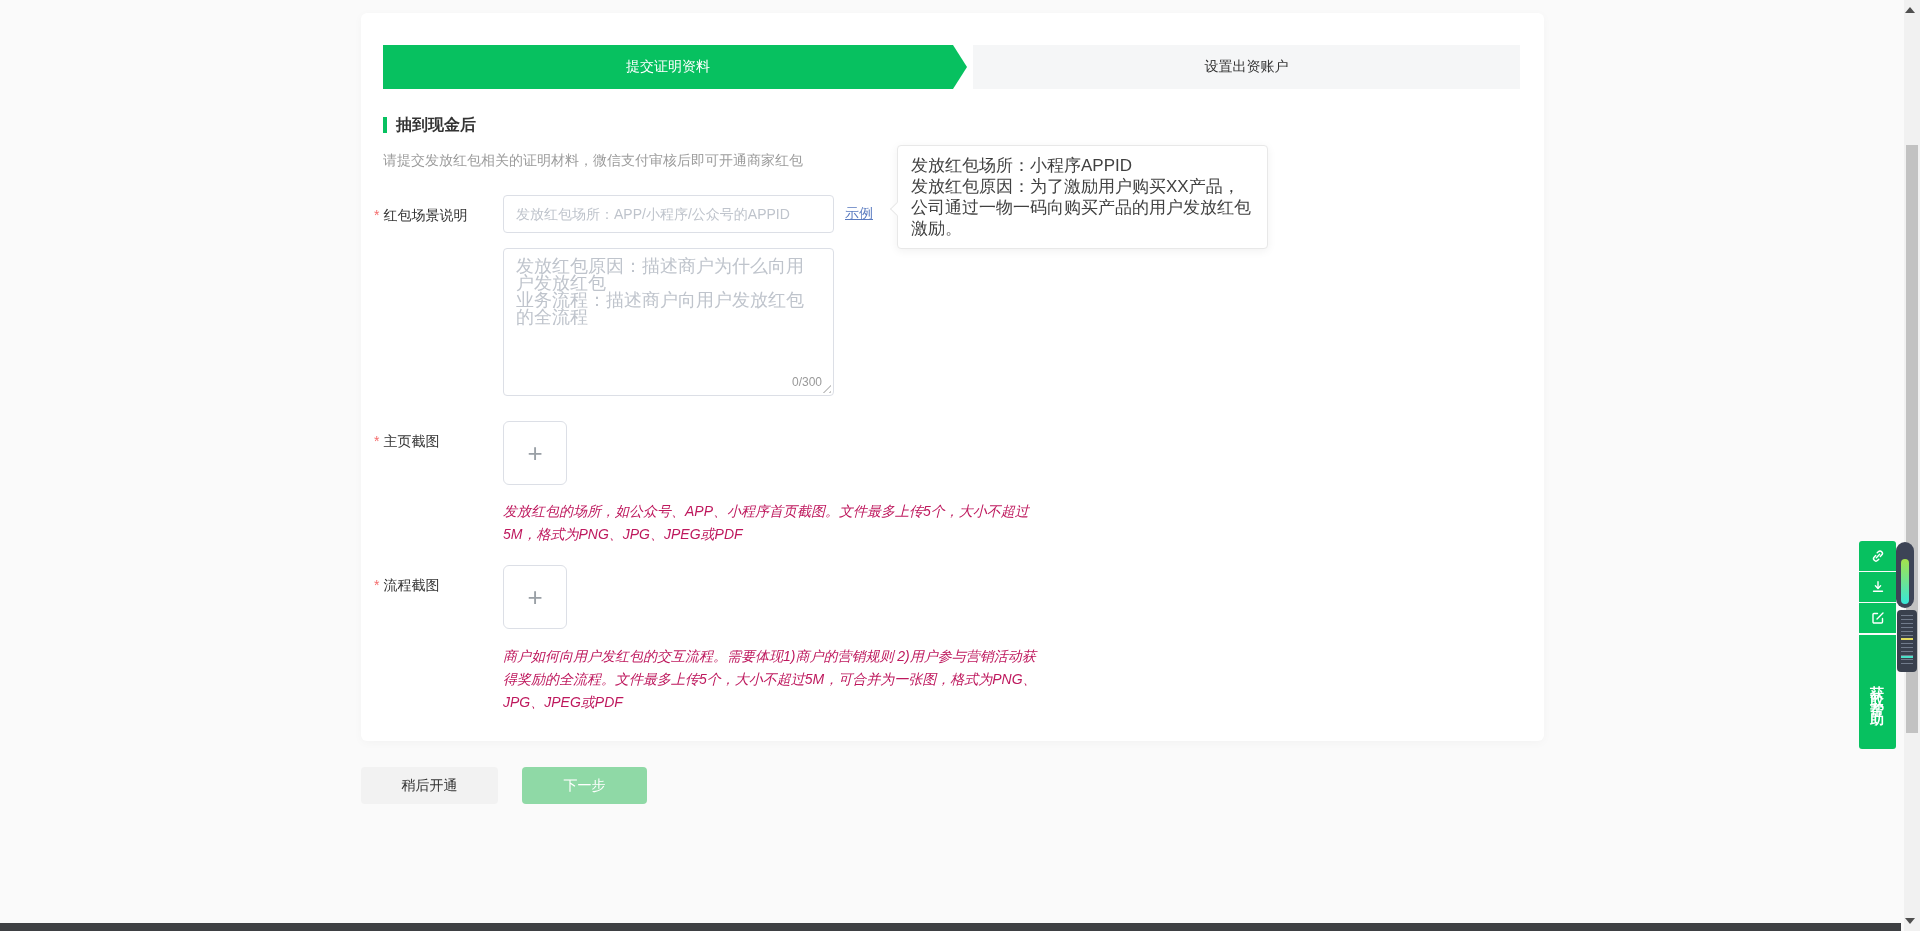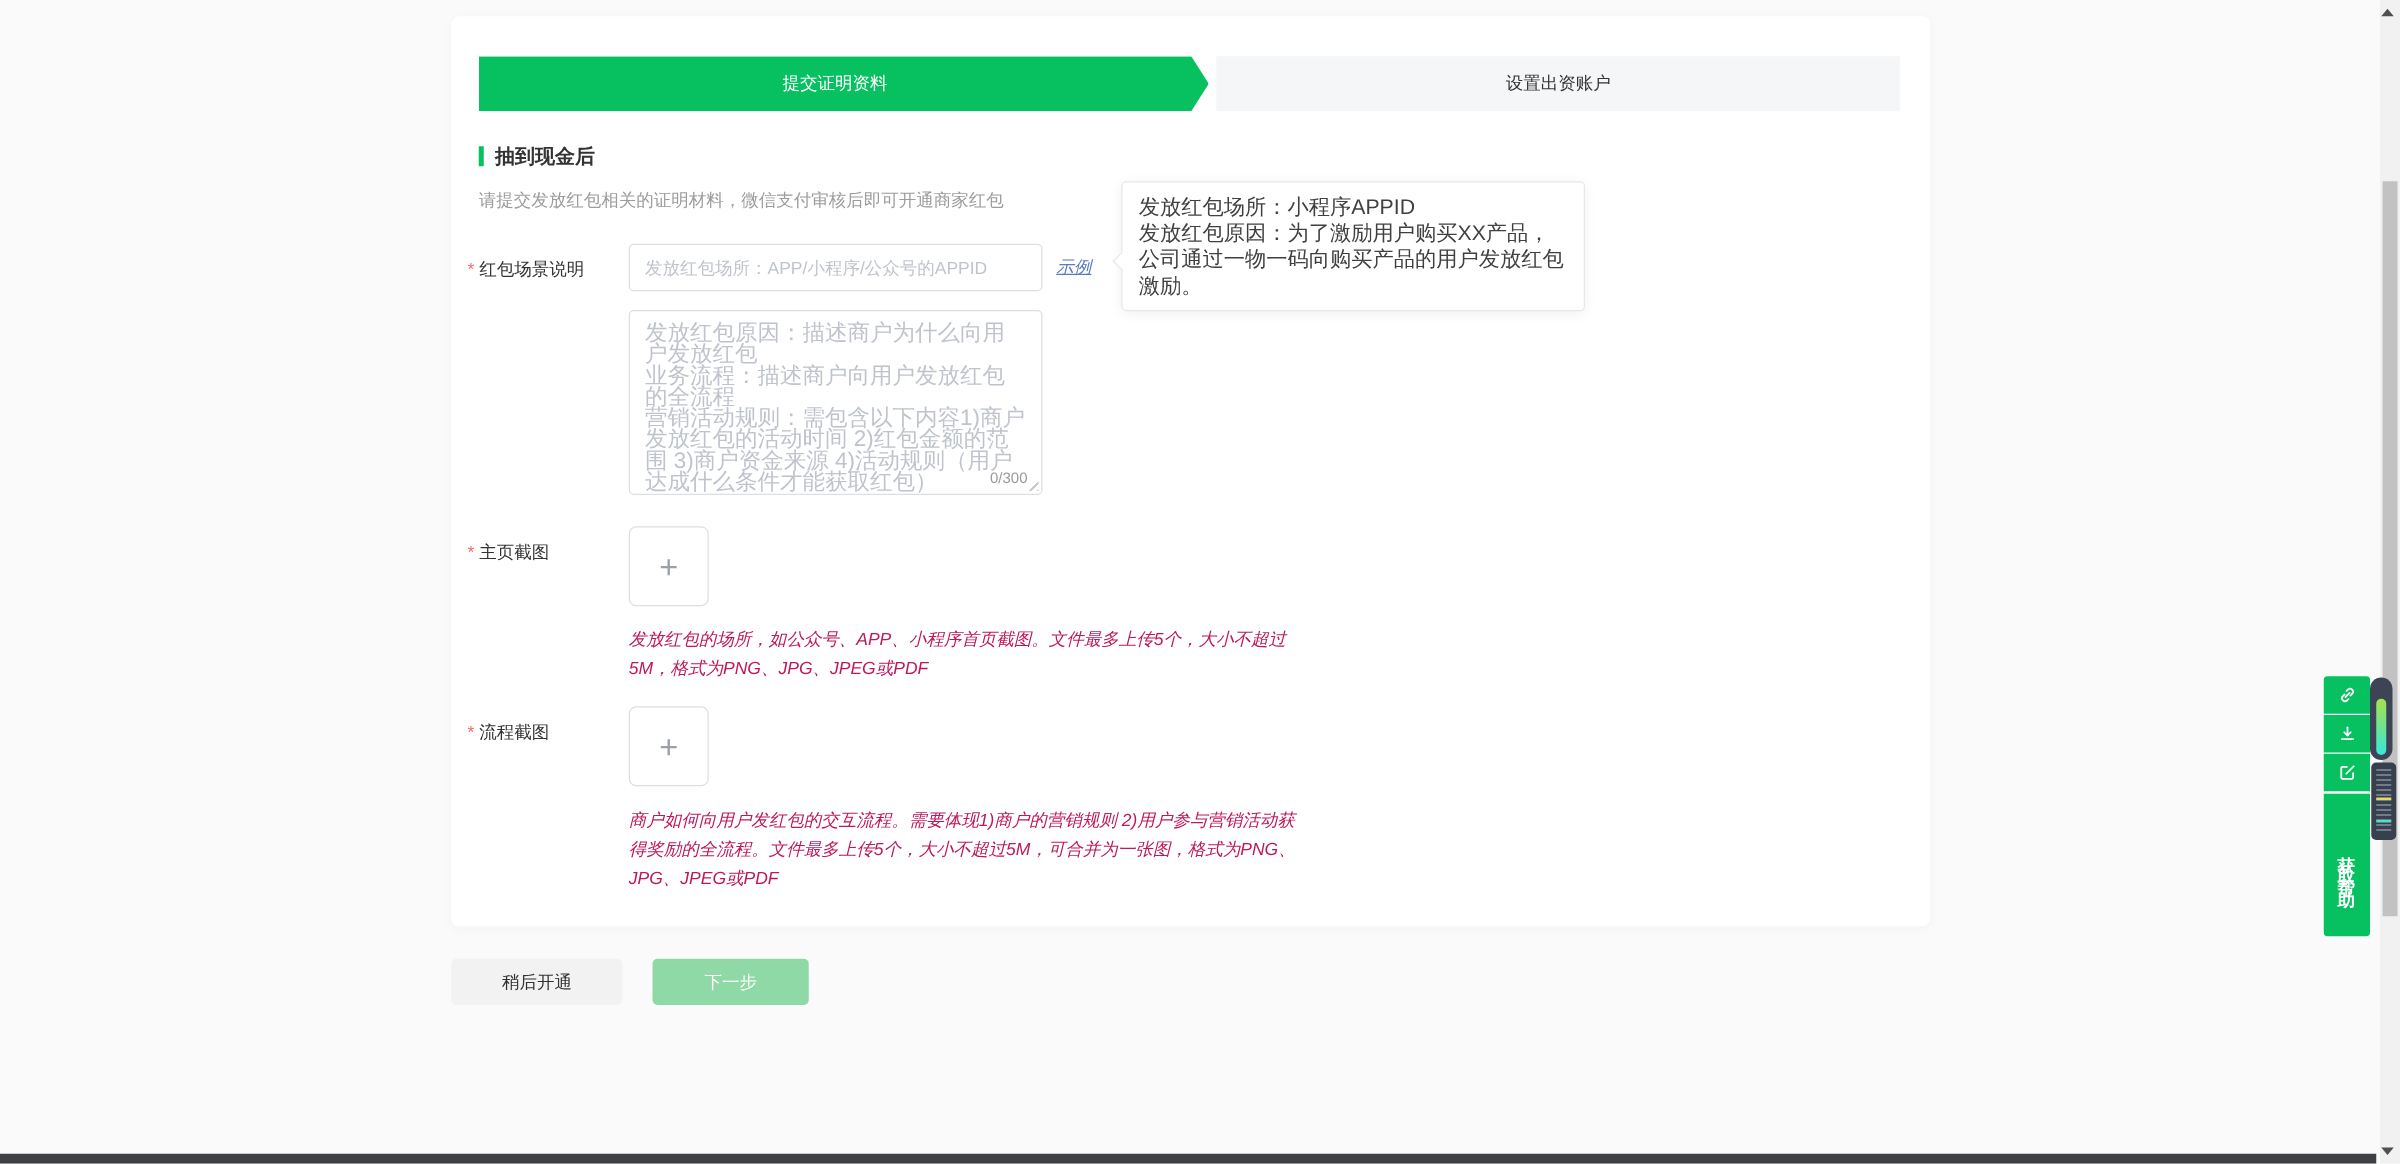--- a/index.html
+++ b/index.html
@@ -34,21 +34,21 @@
   .lbl-scene { left:374px; top:207px; }
   .lbl-home  { left:374px; top:433px; }
   .lbl-flow  { left:374px; top:577px; }
 
   
   .scene-input { left:503px; top:195px; width:331px; height:38px; border:1px solid #dcdfe6;
     border-radius:4px; padding:0 12px; font-size:14px; color:#333; background:#fff; outline:none;
     font-family:inherit; }
   .scene-input::placeholder { color:#bfc4cc; }
   .example-link { left:845px; top:205px; font-size:14px; color:#5a7bc0;
-    text-decoration:underline; cursor:pointer;font-style:italic; }
+    text-decoration:underline; cursor:pointer; }
 
   
   .scene-textarea { left:503px; top:248px; width:331px; height:148px; border:1px solid #dcdfe6;
     border-radius:4px; background:#fff; padding:9px 12px; cursor:text; }
   .ta-line { font-size:18px; line-height:17px; color:#bfc4cc; white-space:pre-wrap; }
   .ta-counter { position:absolute; right:11px; bottom:6px; font-size:12px; color:#999; }
   .ta-resize { position:absolute; right:2px; bottom:2px; width:10px; height:10px;
     background:repeating-linear-gradient(-45deg,#c9c9c9 0 1.5px,transparent 1.5px 4.5px);
     clip-path:polygon(100% 0,100% 100%,0 100%); cursor:nwse-resize; }
 
@@ -130,21 +130,20 @@
 <div class="abs field-label lbl-scene">
   <span class="req">*</span>
   <span>红包场景说明</span>
 </div>
 <input class="abs scene-input" placeholder="发放红包场所：APP/小程序/公众号的APPID" style="">
 <a class="abs example-link">示例</a>
 
 <div class="abs scene-textarea">
   <div class="ta-line">发放红包原因：描述商户为什么向用户发放红包</div>
   <div class="ta-line">业务流程：描述商户向用户发放红包的全流程</div>
-  <div class="ta-line">营销活动规则：需包含以下内容1)商户发放红包的活动时间 2)红包金额的范围 3)商户资金来源 4)活动规则（用户达成什么条件才能获取红包）</div>
   <div class="ta-counter">0/300</div>
   <div class="ta-resize"></div>
 </div>
 
 <div class="abs tooltip">
   <div class="tt-arrow"></div>
   <div class="tt-line">发放红包场所：小程序APPID</div>
   <div class="tt-line">发放红包原因：为了激励用户购买XX产品，公司通过一物一码向购买产品的用户发放红包激励。</div>
 </div>
 

